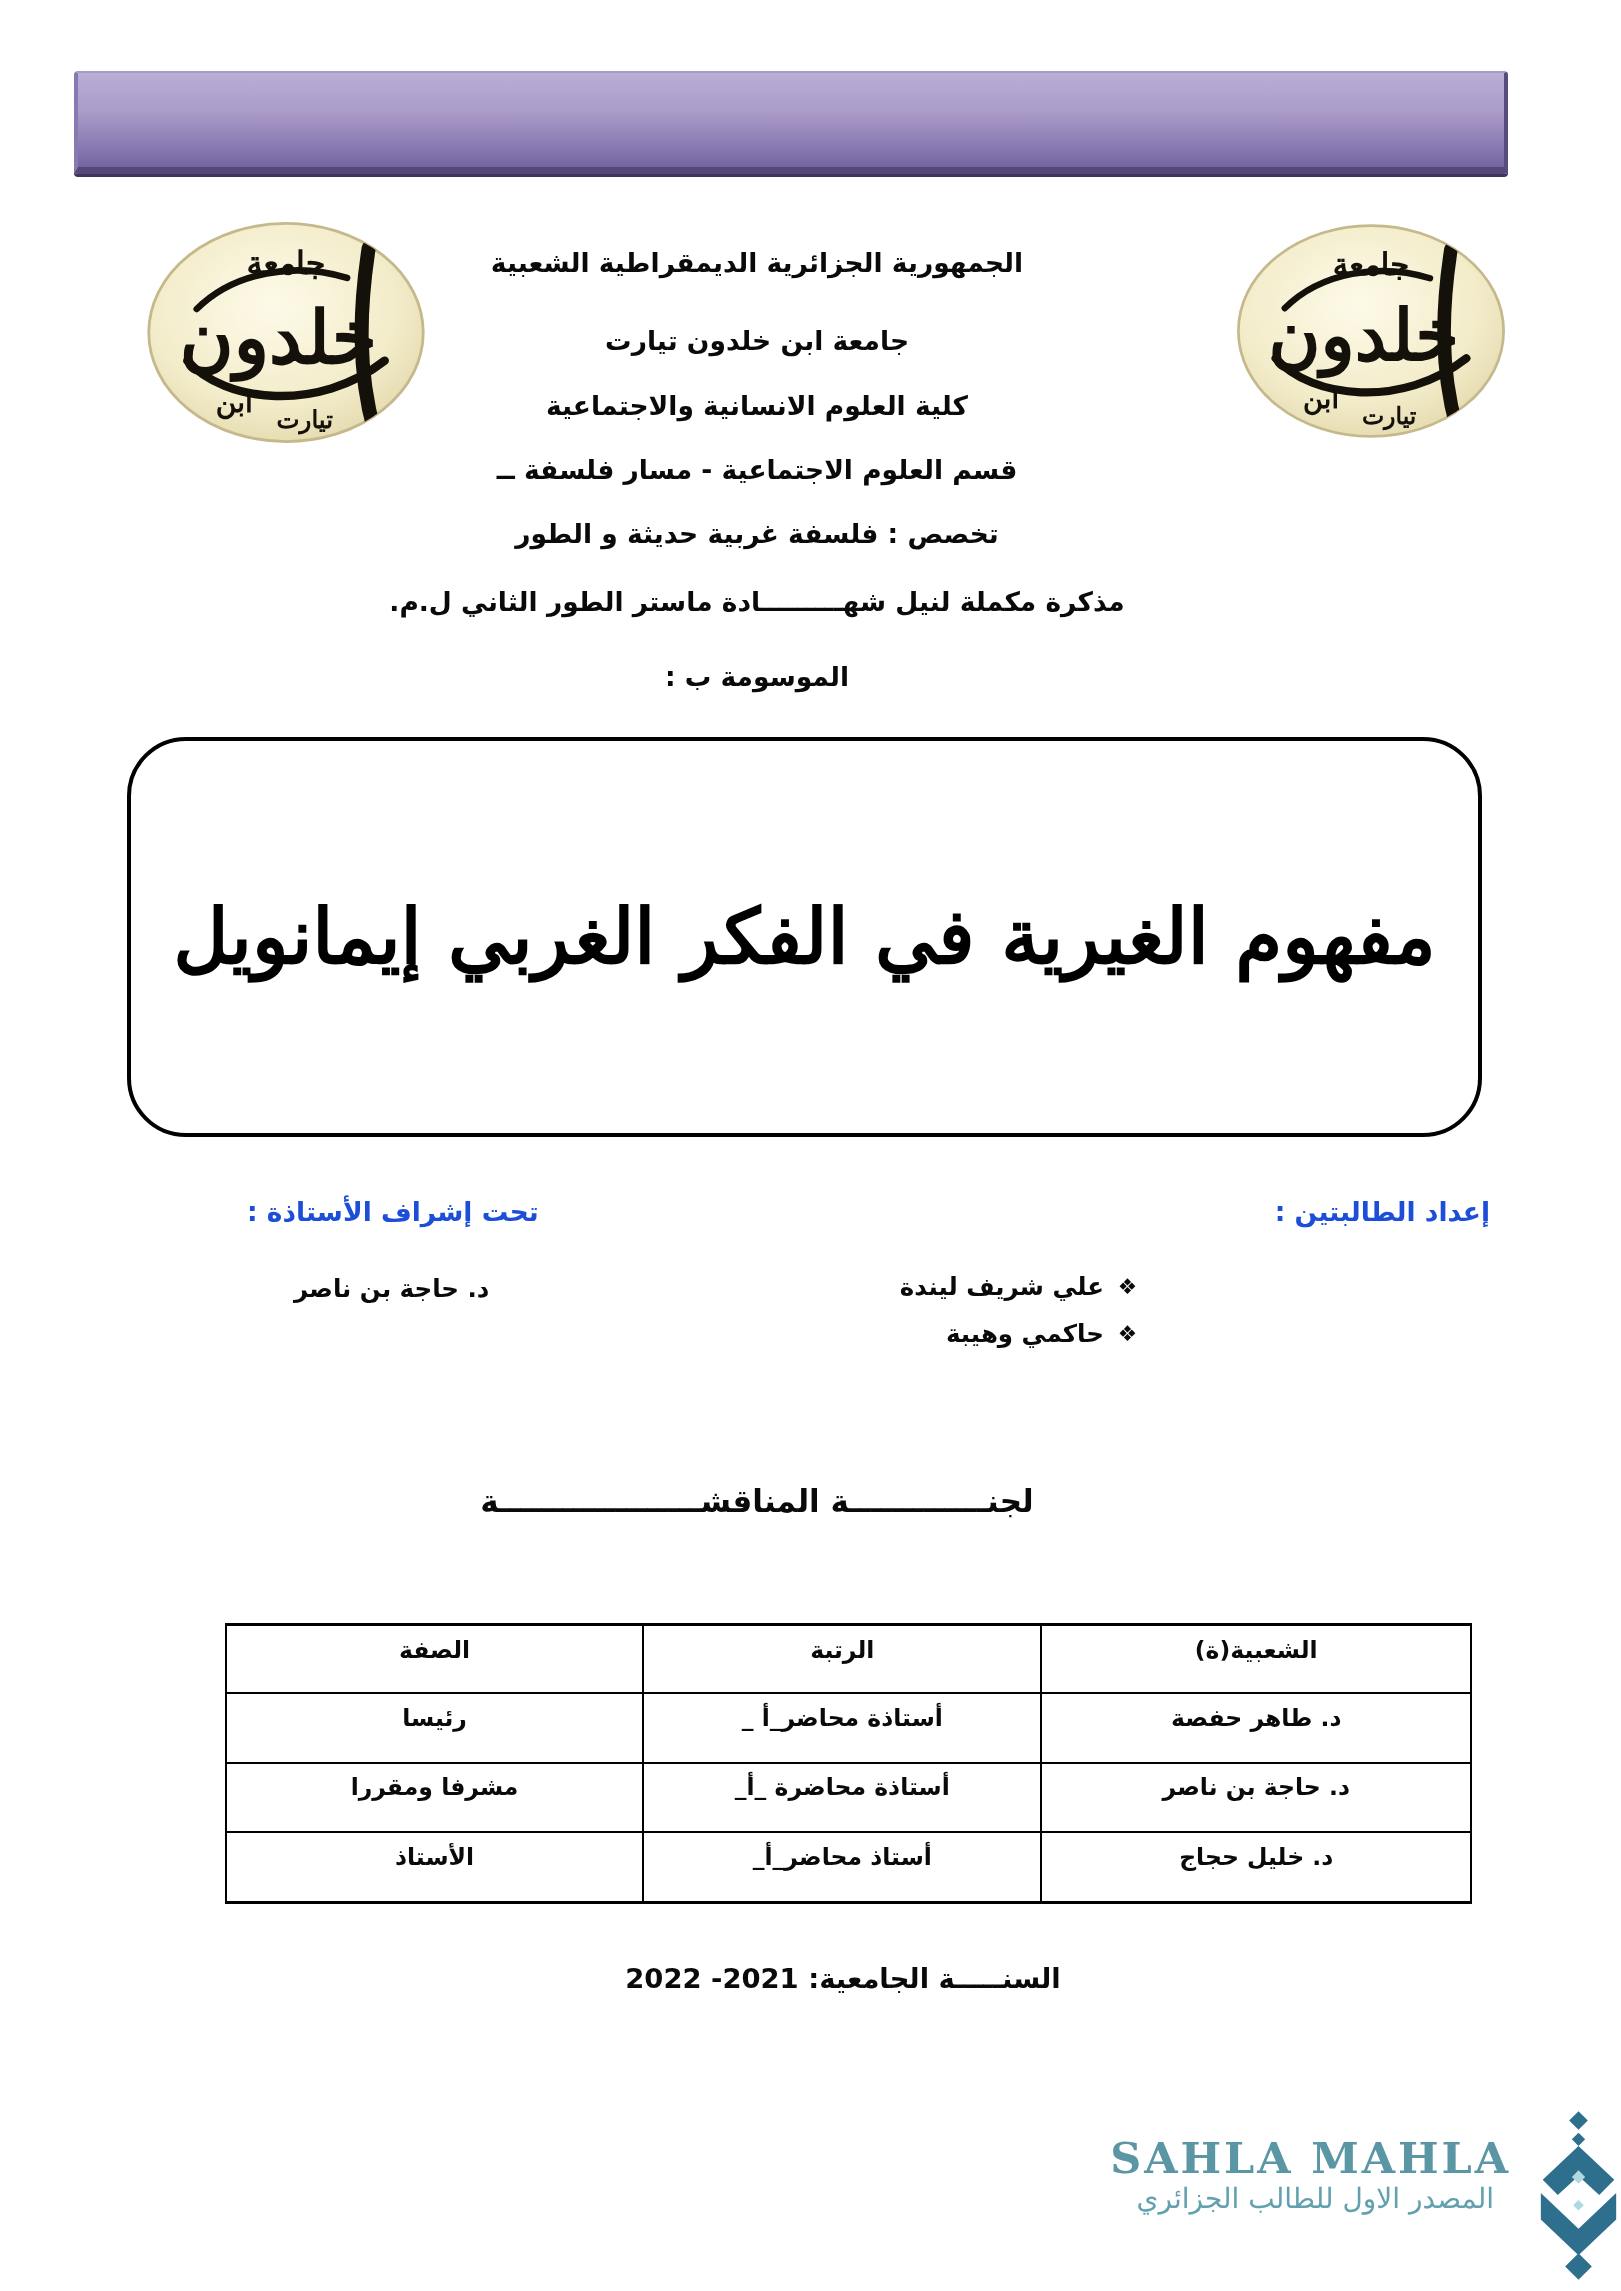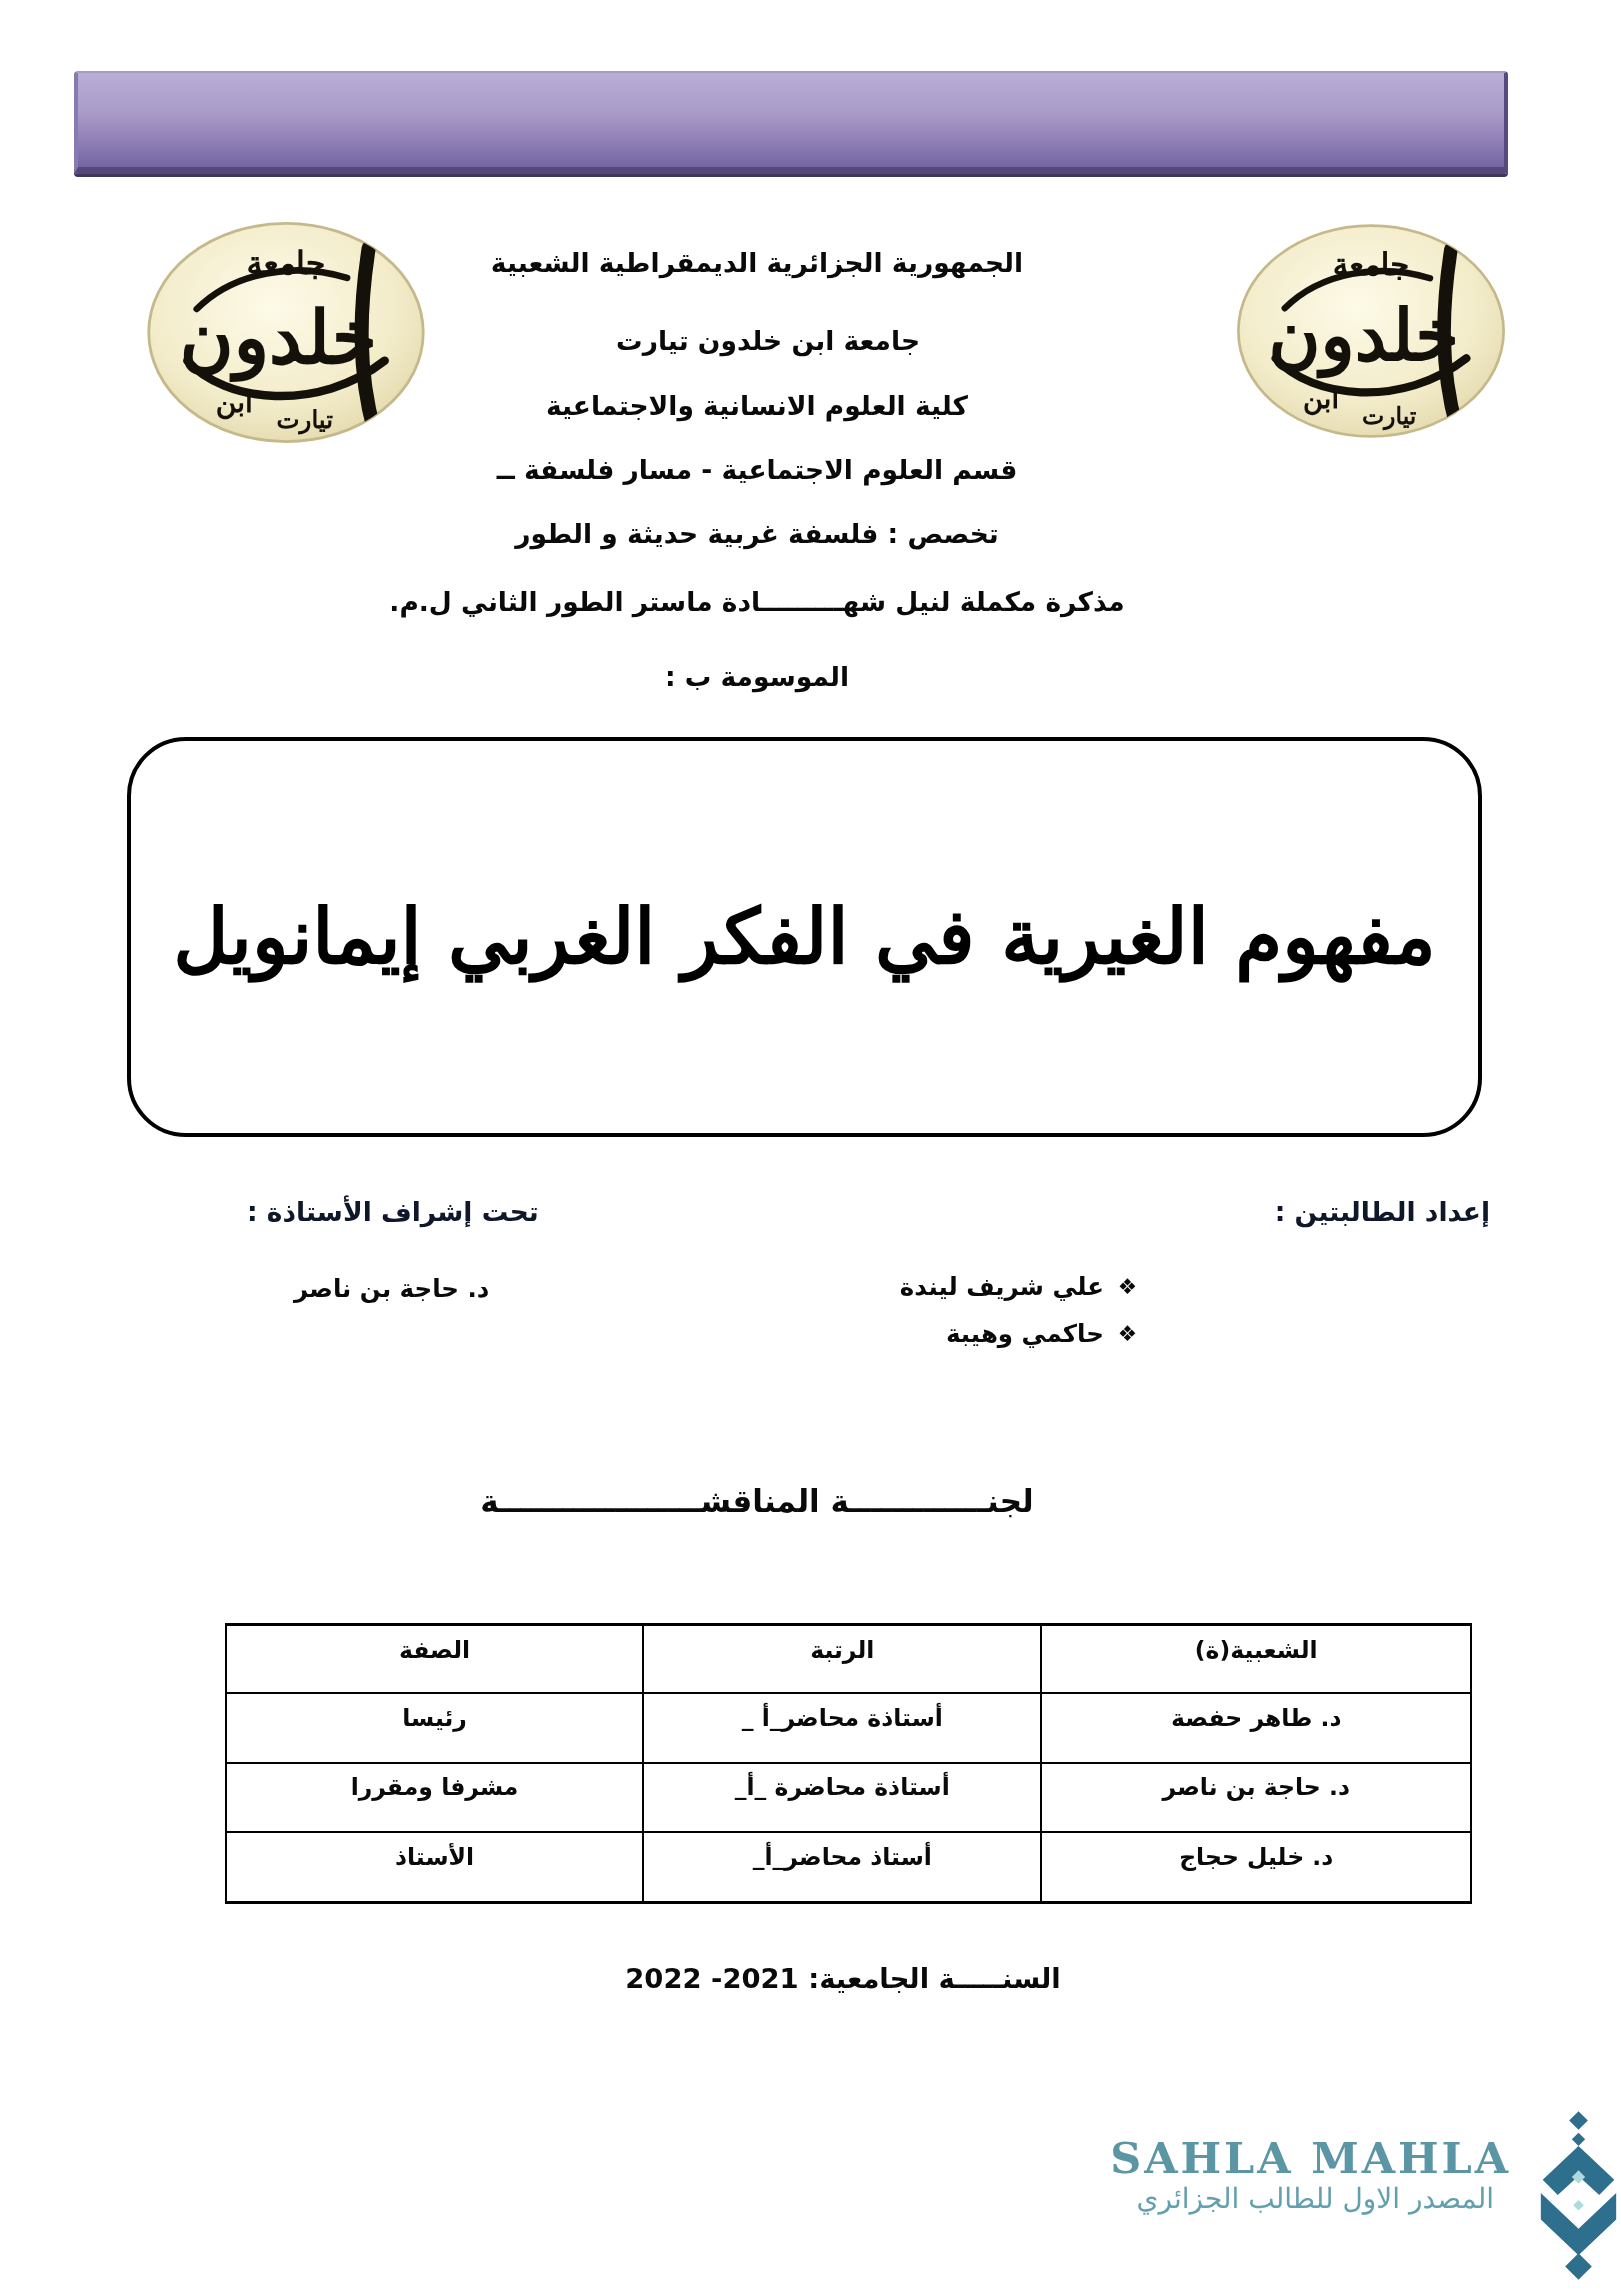--- a/index.html
+++ b/index.html
@@ -40,21 +40,21 @@
     display:flex;flex-direction:column;align-items:center;justify-content:center;
     gap:47px;box-sizing:border-box;
   }
   .title-line{
     direction:rtl;text-align:center;color:#000;
     font-family:"DejaVu Serif","Liberation Serif",serif;
     font-weight:bold;font-size:76px;line-height:1.05;white-space:nowrap;
   }
 
   
-  .sec-label{font-weight:bold;font-size:26.5px;direction:rtl;white-space:nowrap;color:#0f172a;}
+  .sec-label{font-weight:bold;font-size:26.5px;direction:rtl;white-space:nowrap;color:#1d4ed8;}
   .students-list{direction:rtl;text-align:right;}
   .student-item{
     font-weight:bold;font-size:24.5px;direction:rtl;white-space:nowrap;color:#0a0a0a;
     line-height:46px;
   }
   .bullet{font-size:21.6px;margin-left:13.7px;display:inline-block;transform:translateY(-1px);}
   .supervisor-name{font-weight:bold;font-size:24.5px;direction:rtl;white-space:nowrap;color:#0a0a0a;}
 
   
   .committee-heading{
@@ -145,21 +145,21 @@
       <path d="M238,30 C228,95 226,160 244,225" fill="none" stroke="#14100a" stroke-width="15" stroke-linecap="round"></path>
       <text x="150" y="58" font-size="34">جامعة</text>
       <text x="142" y="152" font-size="78">خلدون</text>
       <text x="95" y="205" font-size="30">ابن</text>
       <text x="170" y="222" font-size="26">تيارت</text>
     </g>
   </svg>
 </div>
 
 <div class="abs hline" style="top:247px;">الجمهورية الجزائرية الديمقراطية الشعبية</div>
-<div class="abs hline" style="top:325px;margin-left:11px;">جامعة ابن خلدون تيارت</div>
+<div class="abs hline" style="top:325px;">جامعة ابن خلدون تيارت</div>
 <div class="abs hline" style="top:390px;">كلية العلوم الانسانية والاجتماعية</div>
 <div class="abs hline" style="top:454px;">قسم العلوم الاجتماعية   - مسار فلسفة ــ</div>
 <div class="abs hline" style="top:518px;">تخصص : فلسفة غربية حديثة و الطور</div>
 <div class="abs hline" style="top:586px;">مذكرة مكملة لنيل شهـــــــــادة ماستر الطور الثاني ل.م.</div>
 <div class="abs hline" style="top:653px;margin-top:8px;">الموسومة ب :</div>
 
 <div class="abs title-box">
   <div class="title-line">مفهوم الغيرية في الفكر الغربي إيمانويل</div>
 </div>
 

